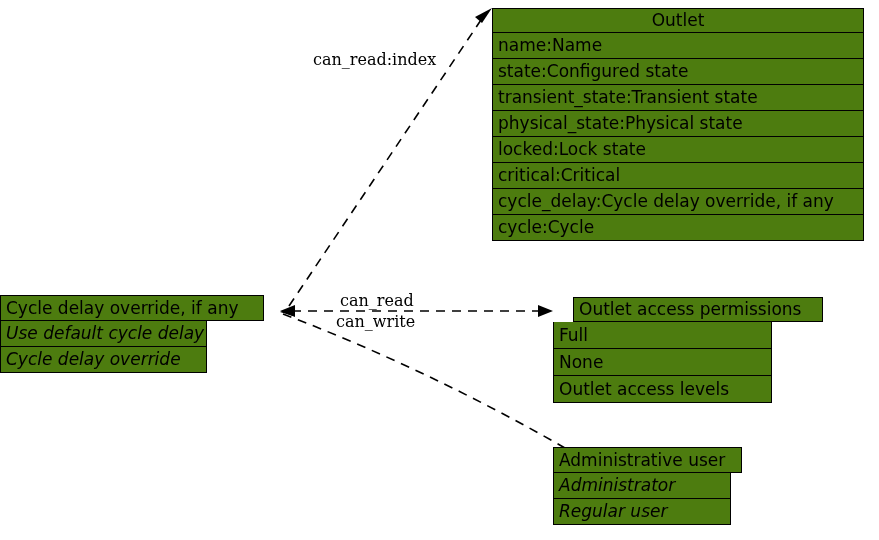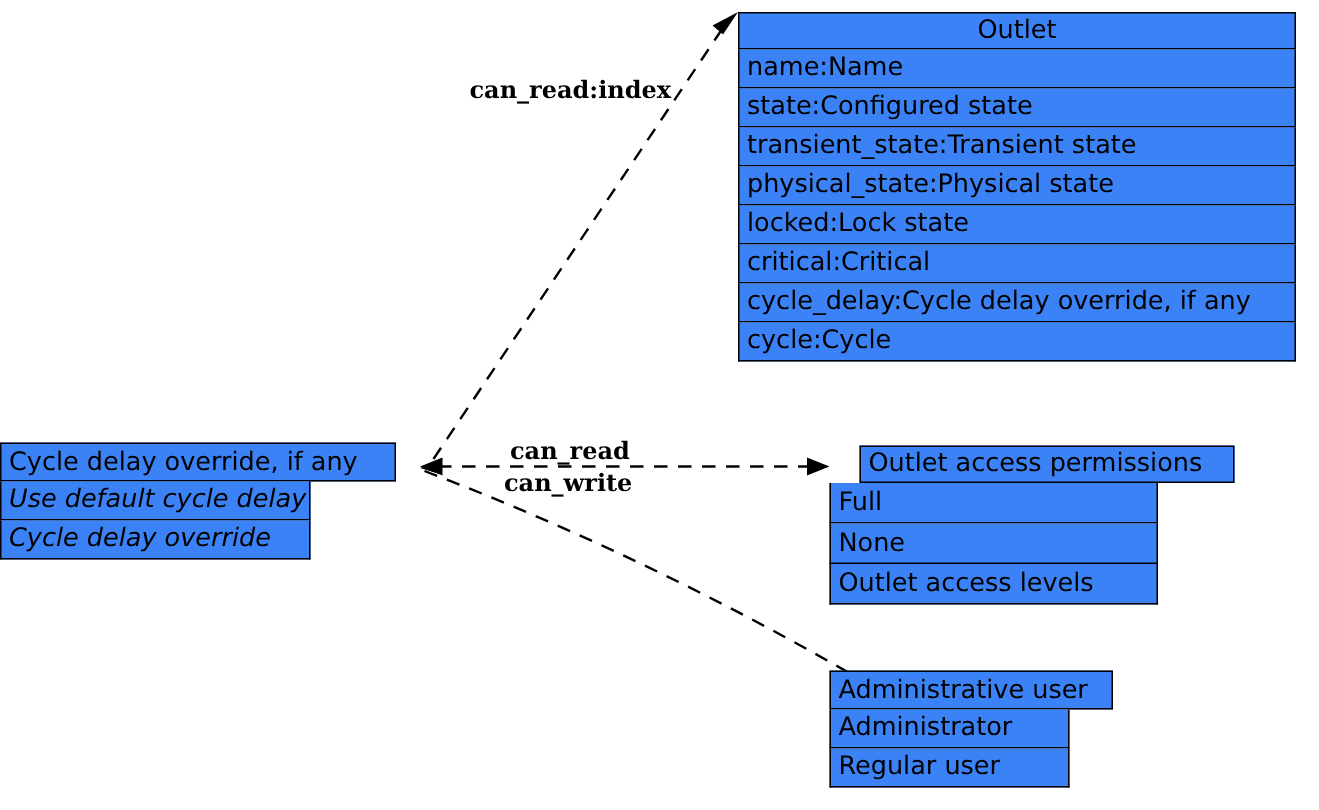--- a/index.html
+++ b/index.html
@@ -9,21 +9,21 @@
     font-family:"DejaVu Sans",sans-serif;
     overflow:hidden;
     position:relative;
   }
   #diagram{position:absolute;left:0;top:0;width:879px;height:540px;}
 
   .node{position:absolute;box-sizing:border-box;}
   .cell{
     box-sizing:border-box;
     border:1px solid #000000;
-    background:#3b82f6;
+    background:#4d7c0f;
     font-size:17px;
     line-height:1;
     color:#000000;
     display:flex;
     align-items:center;
     white-space:nowrap;
     overflow:visible;
   }
   .cell.hdr{border-width:1px;}
   .cell + .cell{border-top:none;}
@@ -41,31 +41,30 @@
   #node-cycle .cell.row{width:207px;height:26px;font-style:italic;}
 
   
   #node-perm{left:553px;top:297px;}
   #node-perm .cell.hdr{width:250px;height:25px;margin-left:20px;}
   #node-perm .cell.row{width:219px;height:27px;text-align:center;}
 
   
   #node-admin{left:553px;top:447px;}
   #node-admin .cell.hdr{width:189px;height:26px;}
-  #node-admin .cell.row{width:160px;height:26px;}
+  #node-admin .cell.row{width:178px;height:26px;font-style:italic;}
 
   
   .edge-label{
     position:absolute;
     font-family:"DejaVu Serif",serif;
     font-size:16px;
     color:#000000;
     white-space:nowrap;
     line-height:1;
-    font-weight:bold;
   }
   #lbl-index{left:313px;top:52px;}
   #lbl-canread{left:340px;top:293px;}
   #lbl-canwrite{left:336px;top:314px;}
 
   svg{position:absolute;left:0;top:0;overflow:visible;}
   .edge{fill:none;stroke:#000000;stroke-width:1.6;stroke-dasharray:9 7;}
   .arrow{fill:#000000;stroke:none;}
 </style>
 </head>

